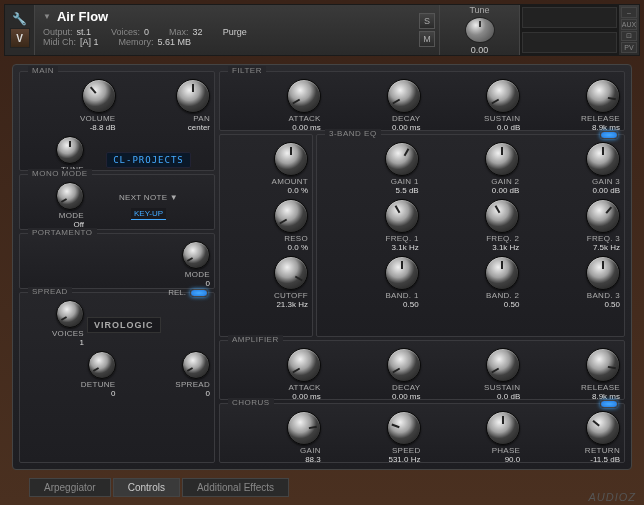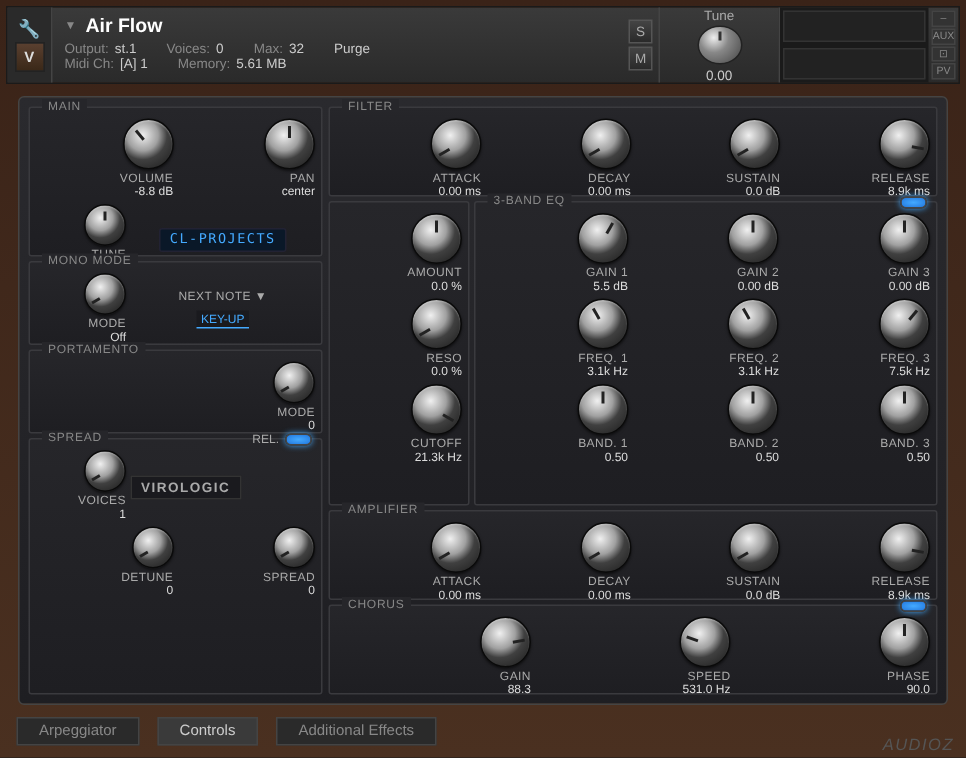--- a/index.html
+++ b/index.html
@@ -43,21 +43,21 @@
 .knob::after{content:'';position:absolute;top:4px;left:50%;width:2px;height:8px;background:#222;transform-origin:1px 13px;transform:translateX(-50%) rotate(var(--r,0deg))}
 .knob-sm{width:28px;height:28px}
 .knob-sm::after{height:6px;transform-origin:1px 10px}
 .k-lbl{font-size:8px;color:#aaa;margin-top:1px;letter-spacing:0.3px}
 .k-val{font-size:8px;color:#ddd;margin-top:0px}
 
 .lcd{background:#0a1828;border:1px solid #223;border-radius:2px;padding:2px 6px;color:#4af;font-size:9px;font-family:monospace;letter-spacing:1px;display:inline-flex;align-items:center;justify-content:center}
 .combo{background:#1a1a1e;border-bottom:1px solid #4af;padding:1px 3px;font-size:8px;color:#4af;display:inline-block}
 .brand{background:#1a1a1e;border:1px solid #333;padding:2px 6px;font-size:9px;color:#aaa;letter-spacing:1px;font-weight:bold;display:inline-block}
 
-.tabs{display:flex;gap:12px;margin:0 7px;font-size:10px}
+.tabs{display:flex;gap:2px;margin:0 25px;font-size:10px}
 .tab{padding:3px 14px;background:#2a2a2a;color:#888;border:1px solid #444;cursor:pointer}
 .tab.active{background:#3a3a3a;color:#ccc}
 
 .watermark{position:absolute;bottom:2px;right:8px;color:#555;font-size:11px;font-style:italic;letter-spacing:1px}
 </style>
 </head>
 <body>
 
 <div class="frame">
 
@@ -351,20 +351,25 @@
           <div class="knob-unit">
               <div class="knob" style="--r:-70deg"></div>
               <span class="k-lbl">SPEED</span>
               <span class="k-val">531.0 Hz</span>
             </div>
           <div class="knob-unit">
               <div class="knob"></div>
               <span class="k-lbl">PHASE</span>
               <span class="k-val">90.0</span>
             </div>
+          <div class="knob-unit">
+              <div class="knob" style="--r:-50deg"></div>
+              <span class="k-lbl">RETURN</span>
+              <span class="k-val">-11.5 dB</span>
+            </div>
         </div>
       </div>
 
     </div>
   </div>
 
   <div class="tabs">
     <div class="tab">Arpeggiator</div>
     <div class="tab active">Controls</div>
     <div class="tab">Additional Effects</div>

